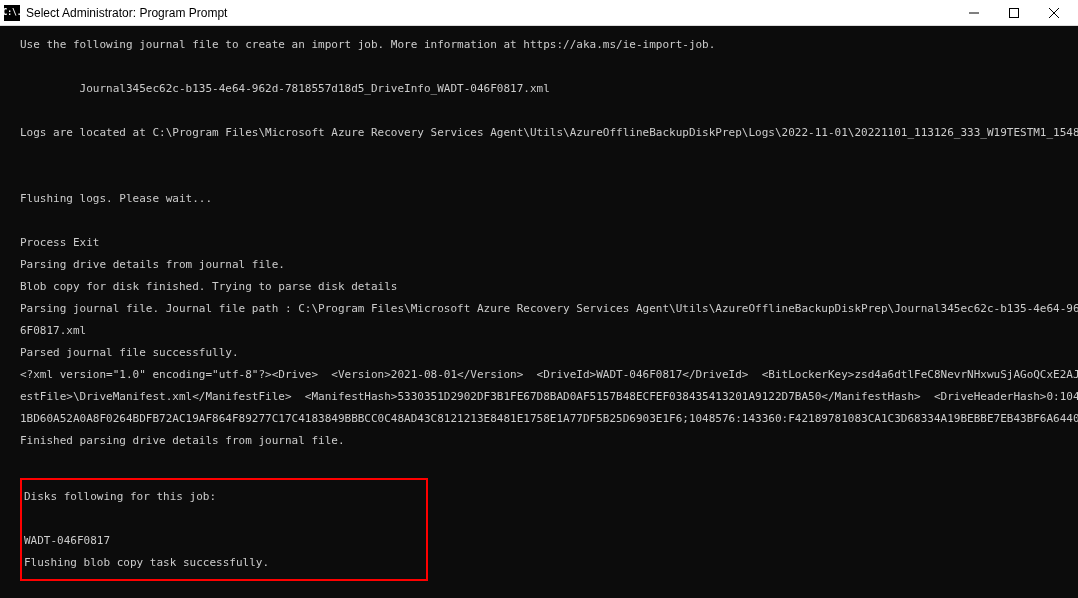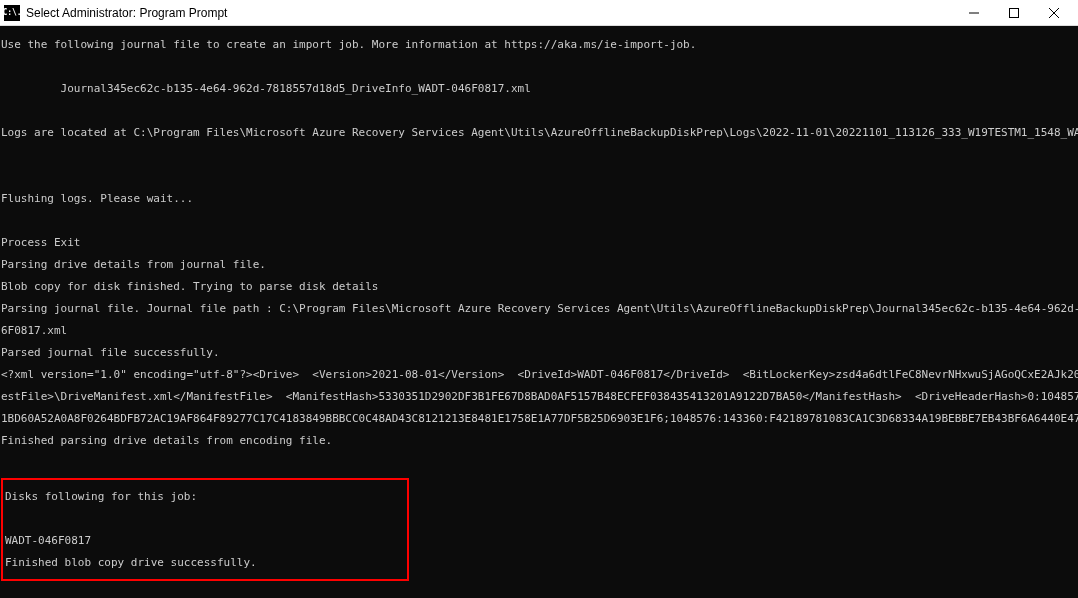--- a/index.html
+++ b/index.html
@@ -33,21 +33,21 @@
     .win-btn {
       width: 40px;
       display: flex;
       align-items: center;
       justify-content: center;
       font-size: 11px;
       cursor: pointer;
     }
     .win-btn svg { width: 10px; height: 10px; }
     .terminal {
-      padding: 2px 8px 8px 1px;
+      padding: 2px 8px 8px 20px;
       font-size: 11px;
       line-height: 11px;
       white-space: pre;
       overflow: hidden;
       height: 572px;
       color: #cccccc;
     }
     .terminal div { min-height: 11px; }
     .highlight-box {
       border: 2px solid #ff0000;
@@ -95,27 +95,27 @@
 <div></div>
 <div>Process Exit</div>
 <div>Parsing drive details from journal file.</div>
 <div>Blob copy for disk finished. Trying to parse disk details</div>
 <div>Parsing journal file. Journal file path : C:\Program Files\Microsoft Azure Recovery Services Agent\Utils\AzureOfflineBackupDiskPrep\Journal345ec62c-b135-4e64-962d-7818557d18d5_DriveInfo_WADT-04</div>
 <div>6F0817.xml</div>
 <div>Parsed journal file successfully.</div>
 <div>&lt;?xml version="1.0" encoding="utf-8"?&gt;&lt;Drive&gt;  &lt;Version&gt;2021-08-01&lt;/Version&gt;  &lt;DriveId&gt;WADT-046F0817&lt;/DriveId&gt;  &lt;BitLockerKey&gt;zsd4a6dtlFeC8NevrNHxwuSjAGoQCxE2AJk20Kb+70M=&lt;/BitLockerKey&gt;  &lt;Manif</div>
 <div>estFile&gt;\DriveManifest.xml&lt;/ManifestFile&gt;  &lt;ManifestHash&gt;5330351D2902DF3B1FE67D8BAD0AF5157B48ECFEF038435413201A9122D7BA50&lt;/ManifestHash&gt;  &lt;DriveHeaderHash&gt;0:1048576:AF7706C45DAFFEBEA3FD99E804D3</div>
 <div>1BD60A52A0A8F0264BDFB72AC19AF864F89277C17C4183849BBBCC0C48AD43C8121213E8481E1758E1A77DF5B25D6903E1F6;1048576:143360:F42189781083CA1C3D68334A19BEBBE7EB43BF6A6440E47E9A75FF9EB5B26E42C71D7A5875D30</div>
-<div>Finished parsing drive details from encoding file.</div>
+<div>Finished parsing drive details from journal file.</div>
 <div></div>
 <div class="highlight-box box1">
 <div>Disks following for this job:</div>
 <div></div>
 <div>WADT-046F0817</div>
-<div>Finished blob copy drive successfully.</div>
+<div>Flushing blob copy task successfully.</div>
 </div>
 
 
 
 
 
 
 
 
 

